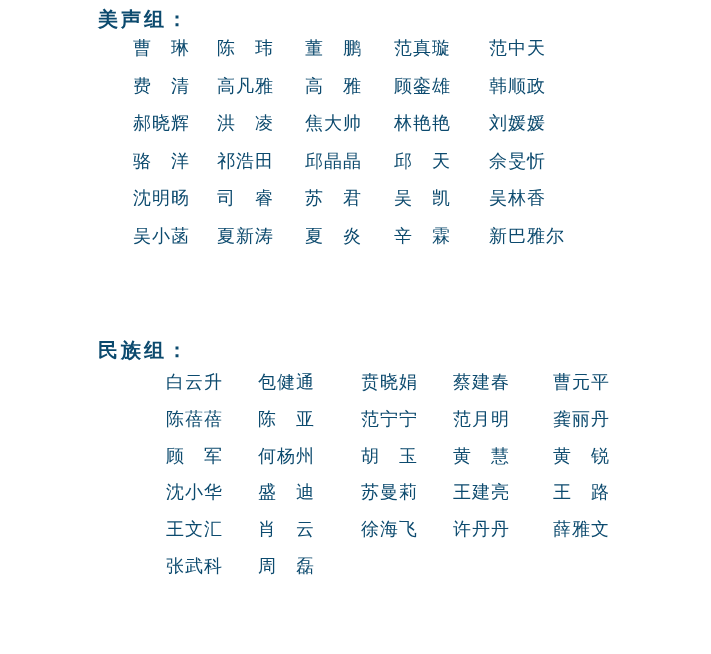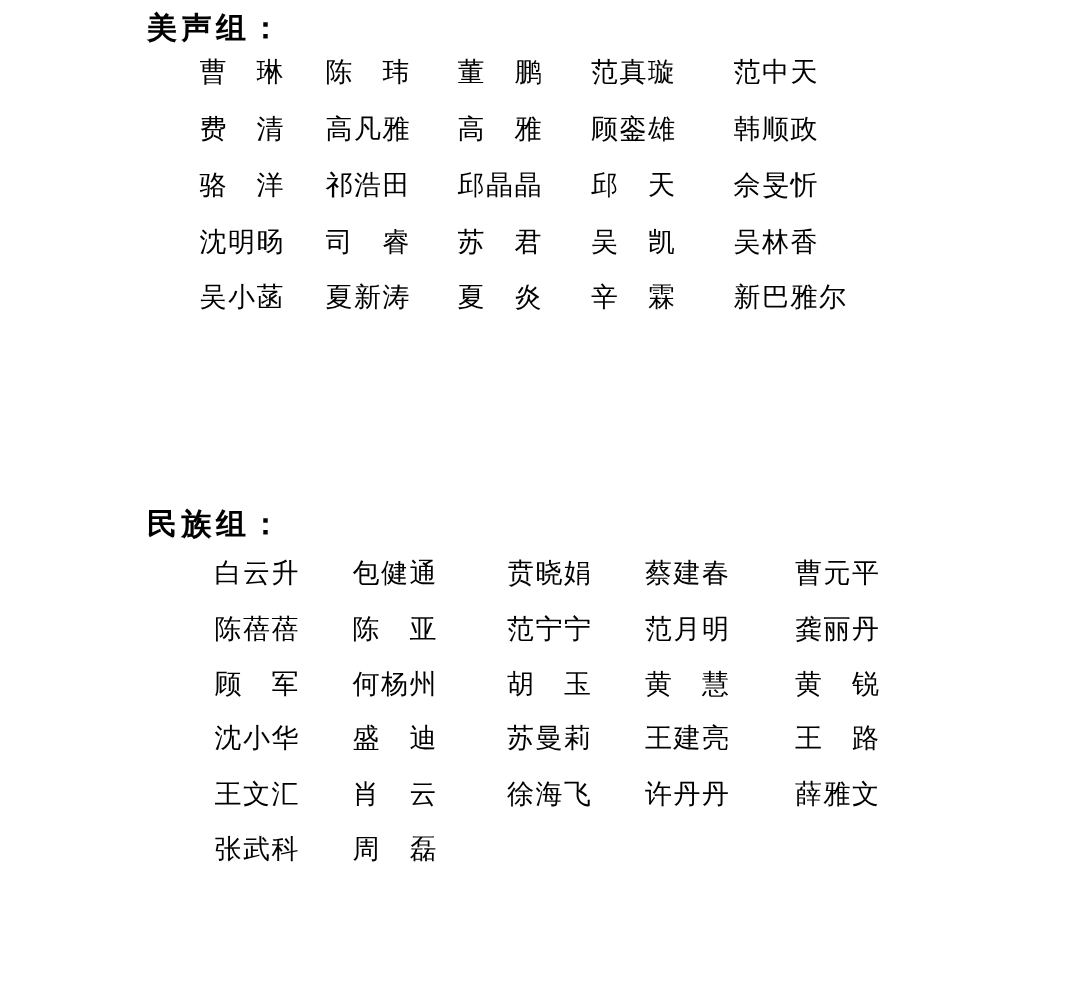--- a/index.html
+++ b/index.html
@@ -1,21 +1,21 @@
 <!DOCTYPE html>
 <html><head>
 <meta charset="utf-8">
 <style>
   html, body { margin: 0; padding: 0; background: #ffffff; }
   .doc {
     position: relative;
     width: 711px;
     height: 654px;
     background: #ffffff;
-    color: #000000;
+    color: #0c4a6e;
     font-family: "Liberation Serif", "DejaVu Serif", serif;
     overflow: hidden;
   }
   .section { position: absolute; left: 0; width: 711px; }
   .sec0 { top: 7px; }
   .sec1 { top: 338px; }
   .section-title {
     position: absolute;
     left: 98px;
     top: 0;
@@ -36,34 +36,35 @@
     display: inline-block;
     font-size: 18px;
     letter-spacing: 1px;
     line-height: 23px;
     vertical-align: top;
   }
   .sec0 .c0 { width: 84px; }
   .sec0 .c1 { width: 88px; }
   .sec0 .c2 { width: 89px; }
   .sec0 .c3 { width: 95px; }
-  .sec1 .c0 { width: 92px; }
+  .sec1 .c0 { width: 92px; margin-left: 23px; }
   .sec1 .c1 { width: 103px; }
   .sec1 .c2 { width: 92px; }
   .sec1 .c3 { width: 100px; }
 </style>
 </head>
 <body>
 
 <div class="doc">
     <section class="section sec0">
       <h2 class="section-title">美声组：</h2>
       <div class="rows">
         <div class="row"><span class="cell c0">曹　琳</span><span class="cell c1">陈　玮</span><span class="cell c2">董　鹏</span><span class="cell c3">范真璇</span><span class="cell c4">范中天</span></div>
         <div class="row"><span class="cell c0">费　清</span><span class="cell c1">高凡雅</span><span class="cell c2">高　雅</span><span class="cell c3">顾銮雄</span><span class="cell c4">韩顺政</span></div>
+        <div class="row"><span class="cell c0">郝晓辉</span><span class="cell c1">洪　凌</span><span class="cell c2">焦大帅</span><span class="cell c3">林艳艳</span><span class="cell c4">刘媛媛</span></div>
         <div class="row"><span class="cell c0">骆　洋</span><span class="cell c1">祁浩田</span><span class="cell c2">邱晶晶</span><span class="cell c3">邱　天</span><span class="cell c4">佘旻忻</span></div>
         <div class="row"><span class="cell c0">沈明旸</span><span class="cell c1">司　睿</span><span class="cell c2">苏　君</span><span class="cell c3">吴　凯</span><span class="cell c4">吴林香</span></div>
         <div class="row"><span class="cell c0">吴小菡</span><span class="cell c1">夏新涛</span><span class="cell c2">夏　炎</span><span class="cell c3">辛　霖</span><span class="cell c4">新巴雅尔</span></div>
       </div>
     </section>
     <section class="section sec1">
       <h2 class="section-title">民族组：</h2>
       <div class="rows">
         <div class="row"><span class="cell c0">白云升</span><span class="cell c1">包健通</span><span class="cell c2">贲晓娟</span><span class="cell c3">蔡建春</span><span class="cell c4">曹元平</span></div>
         <div class="row"><span class="cell c0">陈蓓蓓</span><span class="cell c1">陈　亚</span><span class="cell c2">范宁宁</span><span class="cell c3">范月明</span><span class="cell c4">龚丽丹</span></div>

